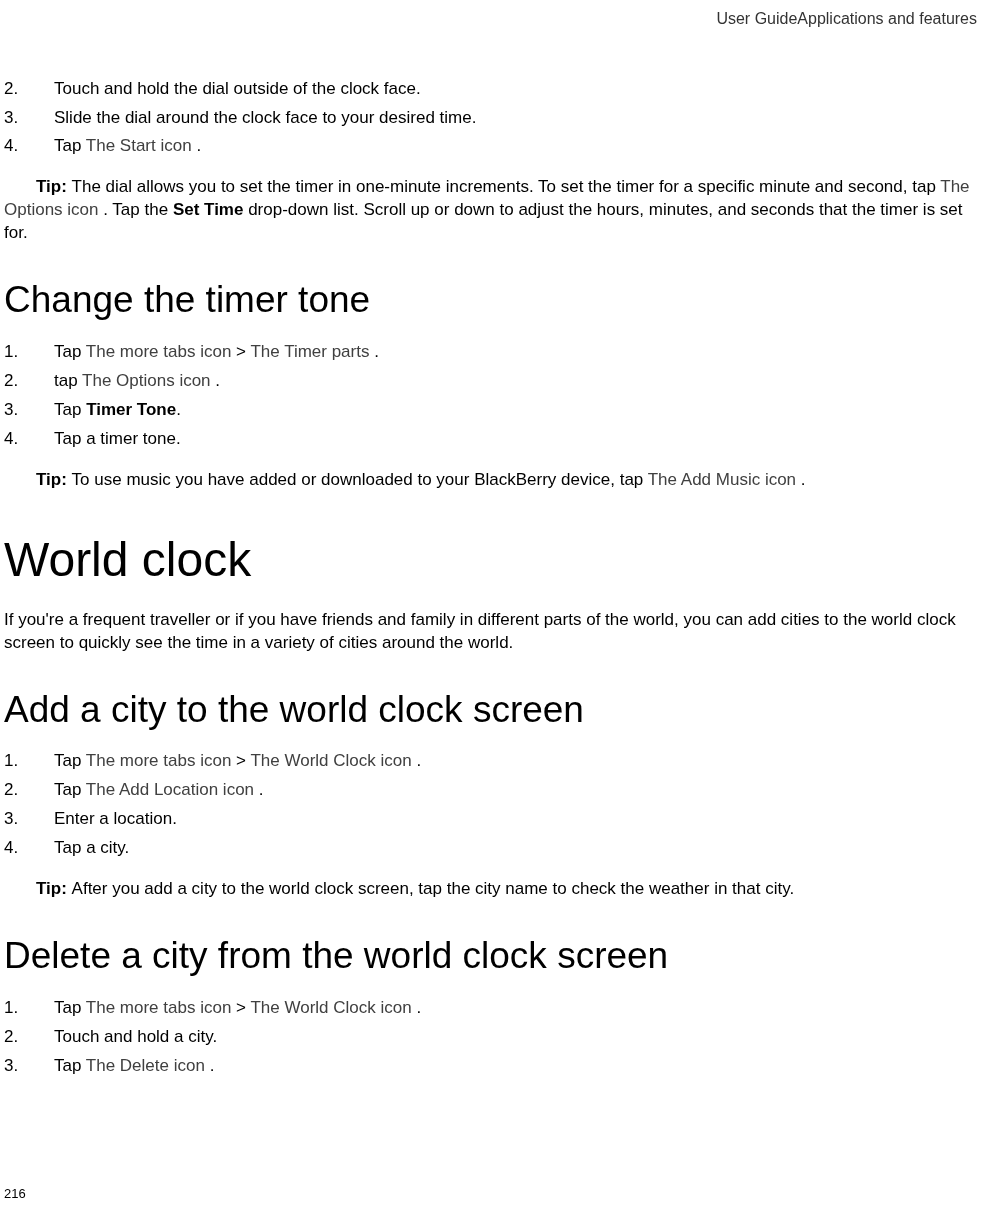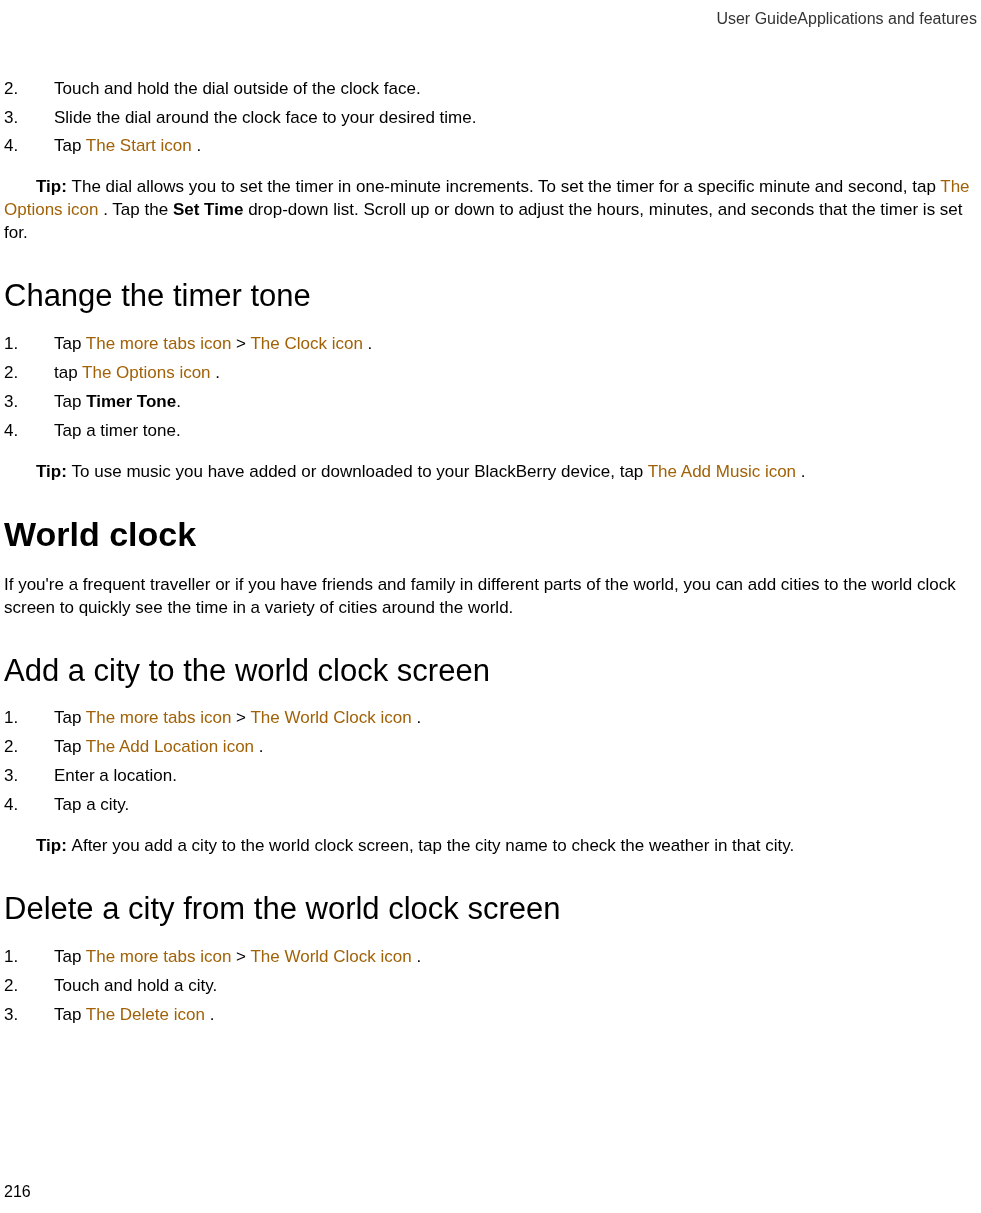--- a/index.html
+++ b/index.html
@@ -38,40 +38,40 @@
       flex-shrink: 0;
       font-size: 17px;
     }
     .li-body {
       flex: 1;
     }
     .tip {
       margin: 0 0 28px 0;
     }
     .tip-label { font-weight: bold; margin-left: 32px; }
-    .red { color: #a16207; }
+    .red { color: #404040; }
     .bold { font-weight: bold; }
     h2.sub {
-      font-size: 31px;
+      font-size: 37px;
       font-weight: normal;
       margin: 30px 0 16px 0;
     }
     h1.big {
-      font-size: 34px;
-      font-weight: bold;
-      margin: 28px 0 16px 0;
+      font-size: 48px;
+      font-weight: normal;
+      margin: 36px 0 16px 0;
     }
     p.para {
       margin: 0 0 10px 0;
     }
     .pagenum {
       position: absolute;
       bottom: 10px;
       left: 4px;
-      font-size: 16px;
+      font-size: 13px;
     }
   </style>
 </head>
 <body>
 
 <div class="header">
   <span>User Guide</span>
   <span>Applications and features</span>
 </div>
 
@@ -97,21 +97,21 @@
   <p class="tip">
     <span class="tip-label">Tip: </span><span>The dial allows you to set the timer in one-minute increments. To set the timer for a specific minute and second, tap </span><span class="red"> The Options icon </span><span>. Tap the </span><span class="bold">Set Time</span><span> drop-down list. Scroll up or down to adjust the hours, minutes, and seconds that the timer is set for.</span>
   </p>
 
   <h2 class="sub">Change the timer tone</h2>
 
   <ol class="numlist">
     <li>
       <span class="num">1.</span>
       <span class="li-body">
-        <span>Tap </span><span class="red"> The more tabs icon </span><span> &gt; </span><span class="red"> The Clock icon </span><span>.</span>
+        <span>Tap </span><span class="red"> The more tabs icon </span><span> &gt; </span><span class="red"> The Timer parts </span><span>.</span>
       </span>
     </li>
     <li>
       <span class="num">2.</span>
       <span class="li-body">
         <span>tap </span><span class="red"> The Options icon </span><span>.</span>
       </span>
     </li>
     <li>
       <span class="num">3.</span>

